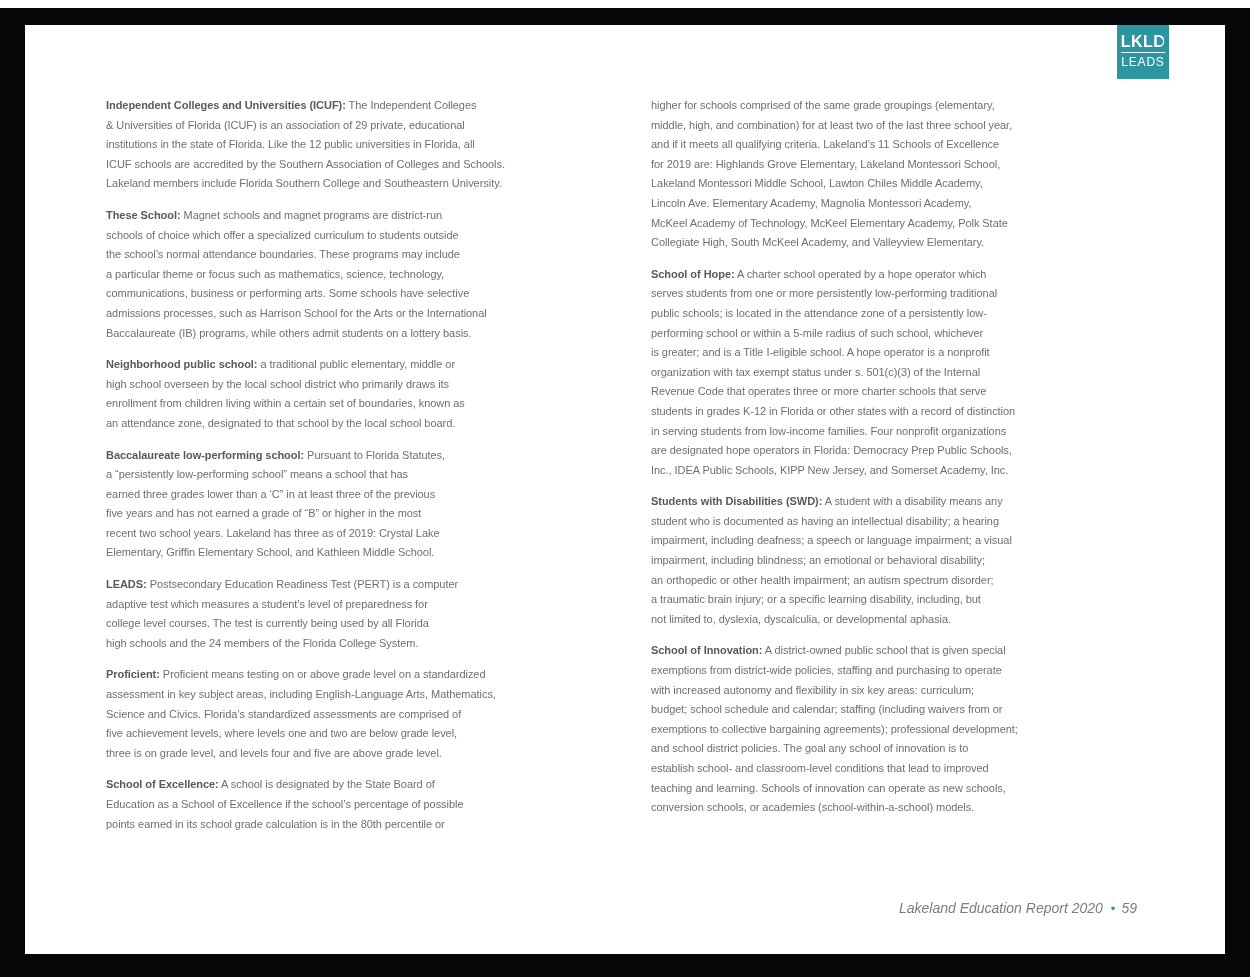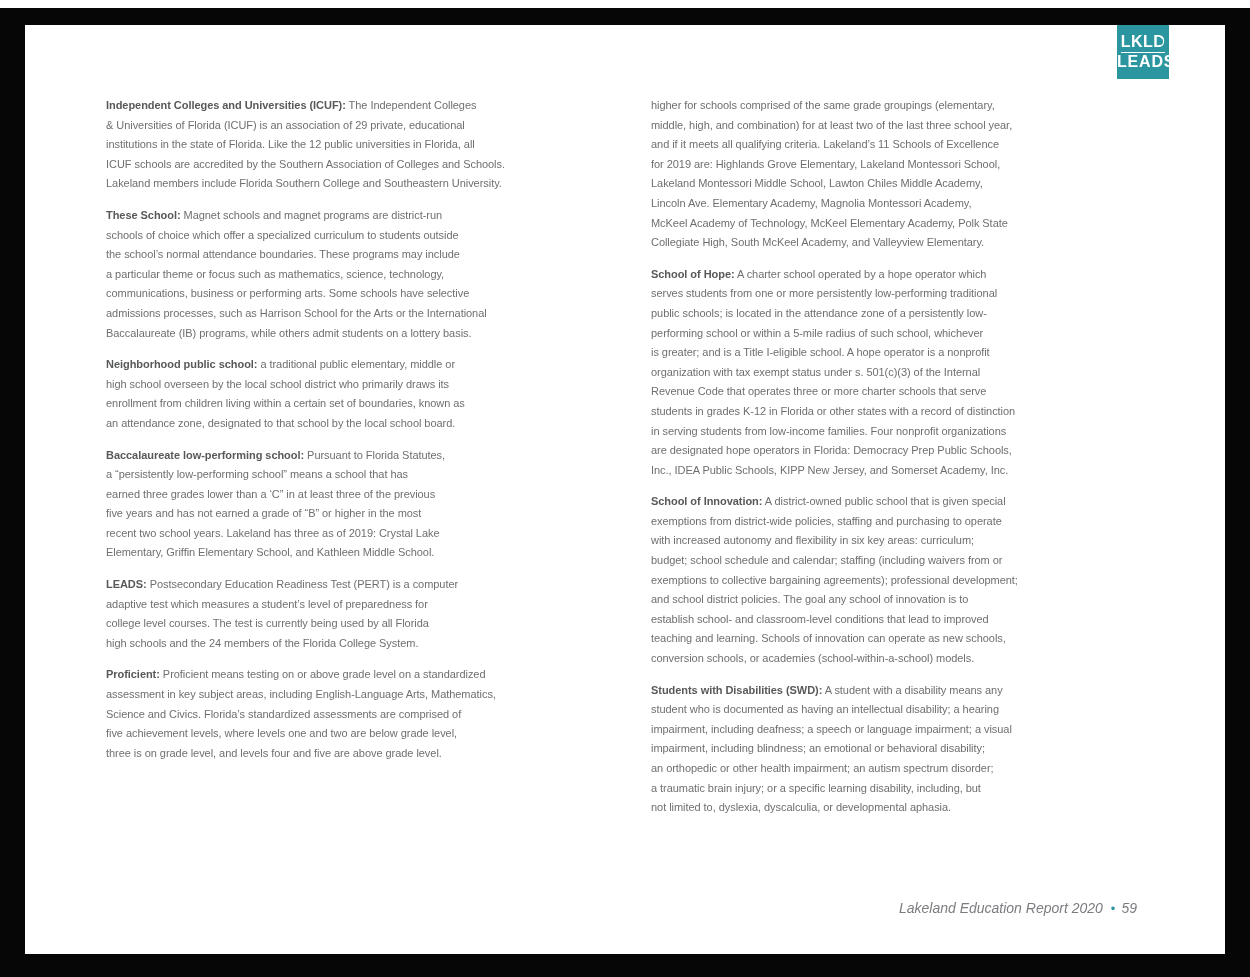--- a/index.html
+++ b/index.html
@@ -71,22 +71,22 @@
     position: absolute;
     right: 2.5px;
     top: 4px;
     width: 6px;
     height: 7px;
     background: #2b96a0;
     border-radius: 60% 60% 60% 0;
   }
   .logo-line2 {
     display: block;
-    font-size: 16px;
-    font-weight: bold;
+    font-size: 12px;
+    font-weight: normal;
     letter-spacing: 0.8px;
     line-height: 16px;
     margin-top: 1px;
   }
   .footer {
     position: absolute;
     right: 88px;
     top: 875px;
     font-size: 14px;
     font-style: italic;
@@ -137,20 +137,23 @@
 Elementary, Griffin Elementary School, and Kathleen Middle School.</span></p>
         <p class="glossary-para"><strong>LEADS:</strong><span> Postsecondary Education Readiness Test (PERT) is a computer
 adaptive test which measures a student’s level of preparedness for
 college level courses. The test is currently being used by all Florida
 high schools and the 24 members of the Florida College System.</span></p>
         <p class="glossary-para"><strong>Proficient:</strong><span> Proficient means testing on or above grade level on a standardized
 assessment in key subject areas, including English-Language Arts, Mathematics,
 Science and Civics. Florida’s standardized assessments are comprised of
 five achievement levels, where levels one and two are below grade level,
 three is on grade level, and levels four and five are above grade level.</span></p>
+        <p class="glossary-para"><strong>School of Excellence:</strong><span> A school is designated by the State Board of
+Education as a School of Excellence if the school’s percentage of possible
+points earned in its school grade calculation is in the 80th percentile or</span></p>
       </div>
     <div class="column column-right">
         <p class="glossary-para"><span>higher for schools comprised of the same grade groupings (elementary,
 middle, high, and combination) for at least two of the last three school year,
 and if it meets all qualifying criteria. Lakeland’s 11 Schools of Excellence
 for 2019 are: Highlands Grove Elementary, Lakeland Montessori School,
 Lakeland Montessori Middle School, Lawton Chiles Middle Academy,
 Lincoln Ave. Elementary Academy, Magnolia Montessori Academy,
 McKeel Academy of Technology, McKeel Elementary Academy, Polk State
 Collegiate High, South McKeel Academy, and Valleyview Elementary.</span></p>
@@ -158,34 +161,34 @@
 serves students from one or more persistently low-performing traditional
 public schools; is located in the attendance zone of a persistently low-
 performing school or within a 5-mile radius of such school, whichever
 is greater; and is a Title I-eligible school. A hope operator is a nonprofit
 organization with tax exempt status under s. 501(c)(3) of the Internal
 Revenue Code that operates three or more charter schools that serve
 students in grades K-12 in Florida or other states with a record of distinction
 in serving students from low-income families. Four nonprofit organizations
 are designated hope operators in Florida: Democracy Prep Public Schools,
 Inc., IDEA Public Schools, KIPP New Jersey, and Somerset Academy, Inc.</span></p>
+        <p class="glossary-para"><strong>Students with Disabilities (SWD):</strong><span> A student with a disability means any
+student who is documented as having an intellectual disability; a hearing
+impairment, including deafness; a speech or language impairment; a visual
+impairment, including blindness; an emotional or behavioral disability;
+an orthopedic or other health impairment; an autism spectrum disorder;
+a traumatic brain injury; or a specific learning disability, including, but
+not limited to, dyslexia, dyscalculia, or developmental aphasia.</span></p>
         <p class="glossary-para"><strong>School of Innovation:</strong><span> A district-owned public school that is given special
 exemptions from district-wide policies, staffing and purchasing to operate
 with increased autonomy and flexibility in six key areas: curriculum;
 budget; school schedule and calendar; staffing (including waivers from or
 exemptions to collective bargaining agreements); professional development;
 and school district policies. The goal any school of innovation is to
 establish school- and classroom-level conditions that lead to improved
 teaching and learning. Schools of innovation can operate as new schools,
 conversion schools, or academies (school-within-a-school) models.</span></p>
-        <p class="glossary-para"><strong>Students with Disabilities (SWD):</strong><span> A student with a disability means any
-student who is documented as having an intellectual disability; a hearing
-impairment, including deafness; a speech or language impairment; a visual
-impairment, including blindness; an emotional or behavioral disability;
-an orthopedic or other health impairment; an autism spectrum disorder;
-a traumatic brain injury; or a specific learning disability, including, but
-not limited to, dyslexia, dyscalculia, or developmental aphasia.</span></p>
       </div>
 
     <div class="footer"><span>Lakeland Education Report 2020</span><span class="dot">•</span><span>59</span></div>
 
   </div>
 </div>
 
 </body></html>

